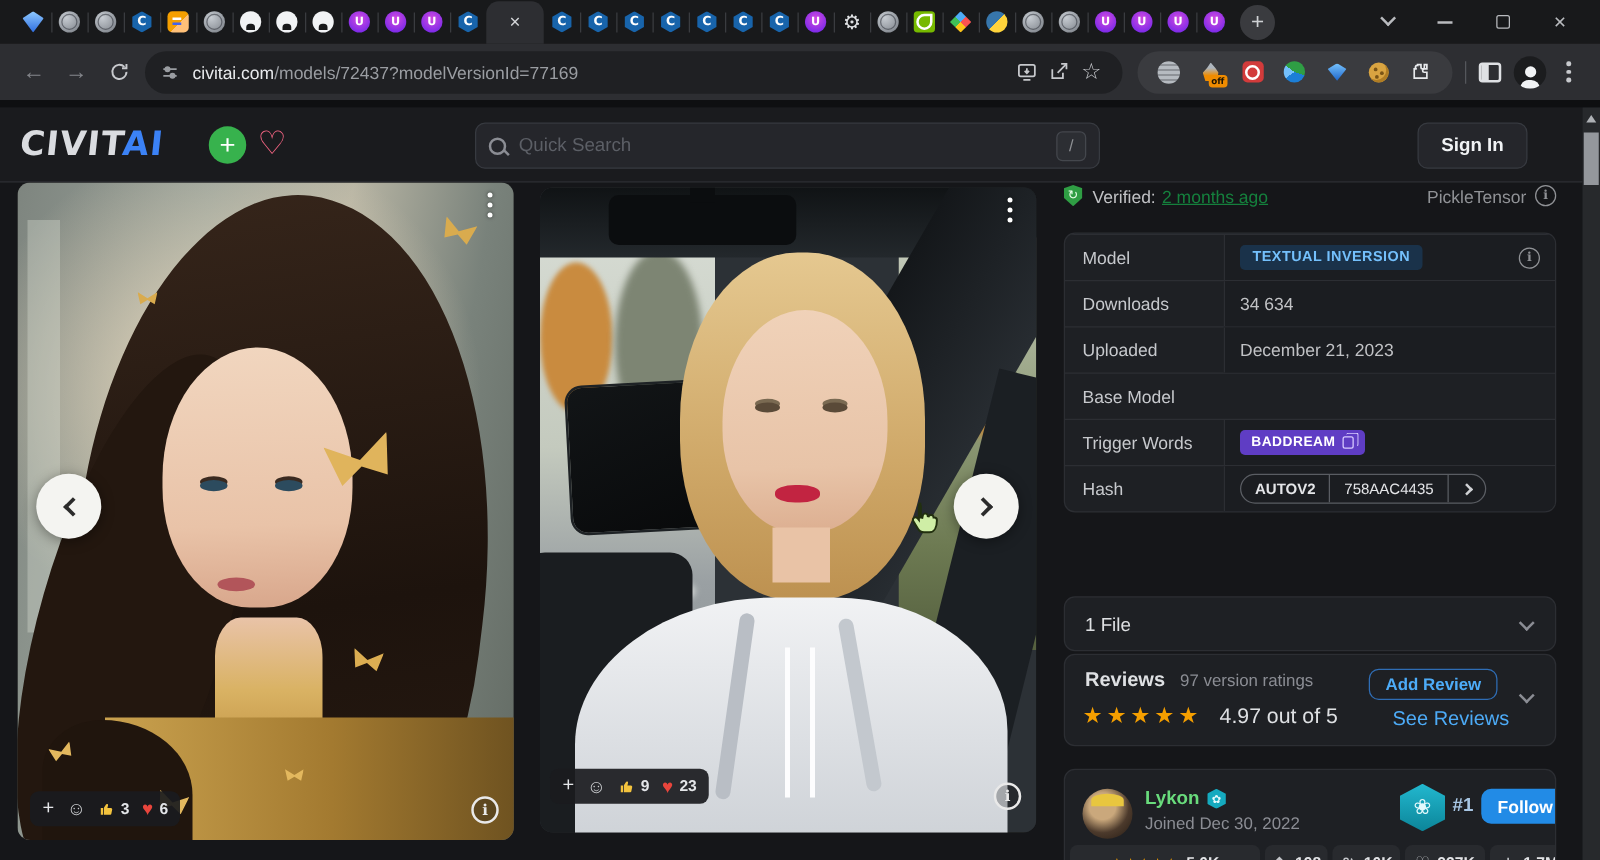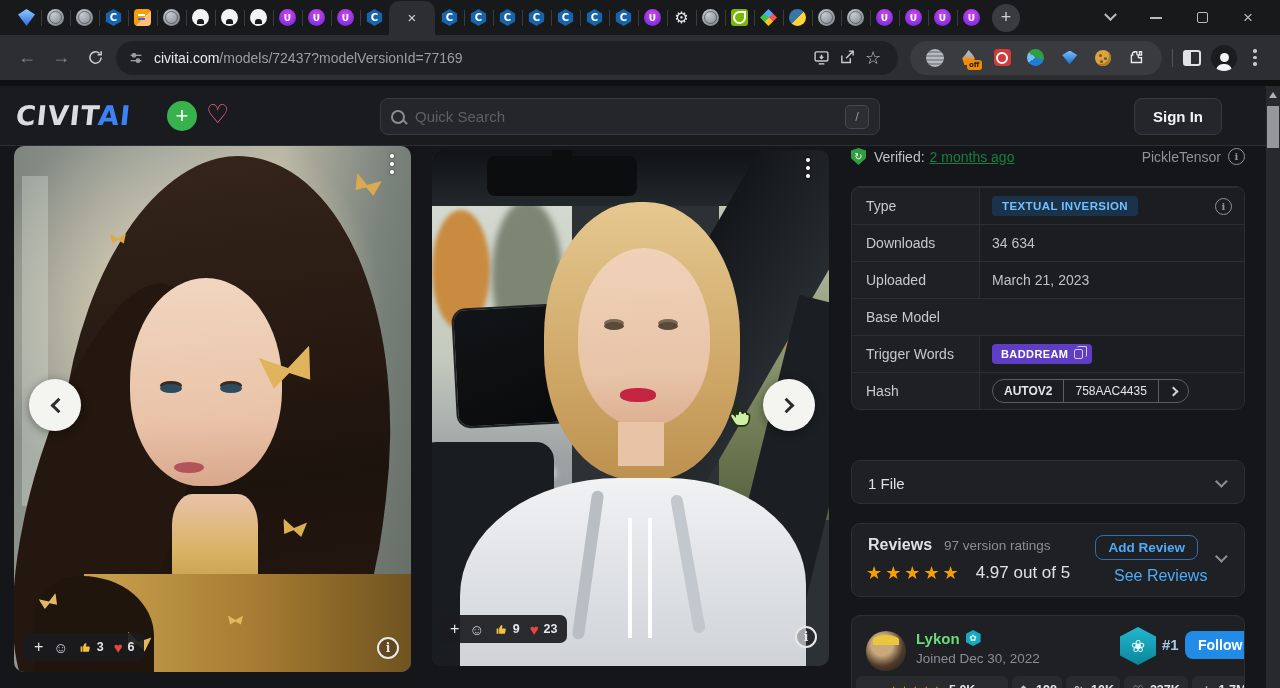--- a/index.html
+++ b/index.html
@@ -136,21 +136,21 @@
 
   .rev-count { font-size:13.5px; color:#8b8d94; font-weight:400; margin-left:12px; }
   .addrev { position:absolute; right:46px; top:11px; border:1px solid #2f6db5; color:#4dabf7; border-radius:8px; font-size:13.5px; font-weight:700; padding:4px 12px; background:transparent; font-family:inherit; }
   .rev-chev { position:absolute; right:16px; top:30px; }
   .stars { color:#f59f00; font-size:18px; letter-spacing:3px; white-space:nowrap; }
   .score { color:#dee0e3; font-size:17px; font-weight:400; margin-left:14px; }
   .seerev { color:#4dabf7; font-size:16px; position:absolute; left:262px; top:43px; }
 
   .creator-av { position:absolute; left:14px; top:15px; width:40px; height:40px; border-radius:50%; background:radial-gradient(circle at 40% 35%,#caa87c 0 30%,#4c3a2c 60%,#241a12); overflow:hidden; }
   .creator-av::after { content:""; position:absolute; top:4px; left:7px; width:26px; height:10px; border-radius:50% 50% 0 0; background:#e8c63f; }
-  .cname { position:absolute; left:64px; top:14px; color:#69db7c; font-weight:700; font-size:15px; display:flex; align-items:flex-start; gap:6px; }
+  .cname { position:absolute; left:64px; top:14px; color:#69db7c; font-weight:700; font-size:15px; display:flex; align-items:flex-end; gap:6px; }
   .cbadge-sm { width:15px; height:16px; background:#15aabf; clip-path:polygon(50% 0,100% 25%,100% 75%,50% 100%,0 75%,0 25%); display:inline-flex; align-items:center; justify-content:center; color:#e3fafc; font-size:9px; }
   .cjoined { position:absolute; left:64px; top:35px; color:#8b8d94; font-size:13.5px; }
   .rankhex { position:absolute; left:268px; top:11px; width:36px; height:38px; background:linear-gradient(180deg,#22b8cf,#0c8599); clip-path:polygon(50% 0,100% 25%,100% 75%,50% 100%,0 75%,0 25%); display:flex; align-items:center; justify-content:center; color:#e3fafc; font-size:17px; }
   .rank1 { position:absolute; left:310px; top:20px; color:#a8c6e4; font-weight:700; font-size:15px; }
   .followbtn { position:absolute; left:333px; top:15px; background:#228be6; color:#fff; border:none; border-radius:8px; font-weight:700; font-size:14px; padding:6px 13px; font-family:inherit; }
   .cstats { position:absolute; left:4px; top:60px; display:flex; gap:4px; }
   .spill { background:#282a2e; border-radius:6px; height:28px; display:flex; align-items:center; justify-content:center; gap:6px; font-size:12.5px; font-weight:700; color:#e3e4e7; padding:0 8px; }
   .spill .ministars { color:#f59f00; font-size:11px; letter-spacing:1px; }
   .spill .oheart { color:#c4c6ca; font-size:13px; font-weight:400; }
   .micon { width:13px; height:13px; flex:none; }
@@ -474,33 +474,33 @@
       <div class="vrow">
         <span class="shield">↻</span>
         <span class="vlabel">Verified:</span>
         <a class="vtime">2 months ago</a>
         <span class="pickle">PickleTensor</span>
         <span class="i-sm">i</span>
       </div>
 
       <div class="pcard" style="top:40px;">
         <div class="drow">
-          <div class="dlabel">Type</div>
+          <div class="dlabel">Model</div>
           <div class="dval">
             <span class="badge-blue">TEXTUAL INVERSION</span>
             <span class="i-sm" style="margin-left:auto;margin-right:12px;">i</span>
           </div>
         </div>
         <div class="drow">
           <div class="dlabel">Downloads</div>
           <div class="dval">34 634</div>
         </div>
         <div class="drow">
           <div class="dlabel">Uploaded</div>
-          <div class="dval">March 21, 2023</div>
+          <div class="dval">December 21, 2023</div>
         </div>
         <div class="drow">
           <div class="dlabel">Base Model</div>
         </div>
         <div class="drow">
           <div class="dlabel">Trigger Words</div>
           <div class="dval">
             <span class="badge-violet">
               <span>BADDREAM</span>
               <span class="copy-ic"></span>
@@ -514,21 +514,21 @@
               <span class="seg b">AUTOV2</span>
               <span class="seg">758AAC4435</span>
               <span class="seg">
                   <span class="hash-chev"></span>
                 </span>
             </span>
           </div>
         </div>
       </div>
 
-      <div class="pcard" style="top:314px;height:44px;">
+      <div class="pcard" style="top:331px;height:44px;">
         <div class="pcard-head" style="height:44px;font-weight:400;font-size:15px;">
           <span>1 File</span>
           <span class="acc-chev acc-down"></span>
         </div>
       </div>
 
       <div class="pcard" style="top:377px;height:74px;">
         <div style="position:absolute;left:16px;top:12px;font-size:16px;font-weight:700;color:#dee0e3;"><span>Reviews</span><span class="rev-count">97 version ratings</span></div>
         <button class="addrev">Add Review</button>
         <span class="acc-chev acc-down rev-chev"></span>

